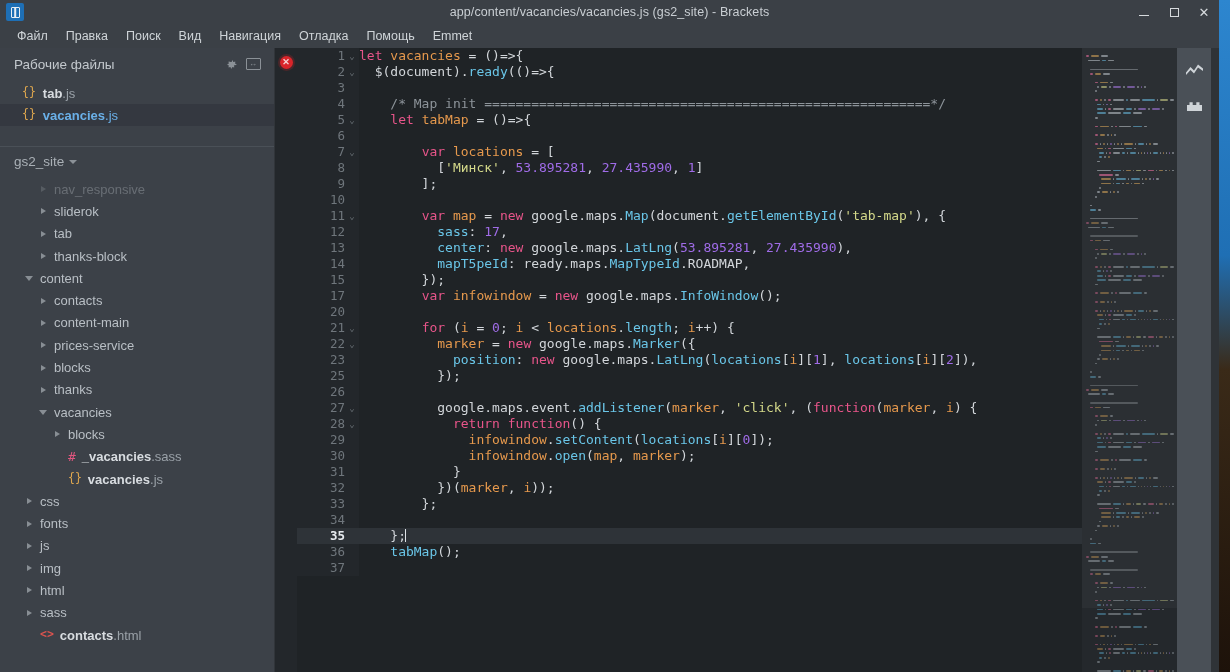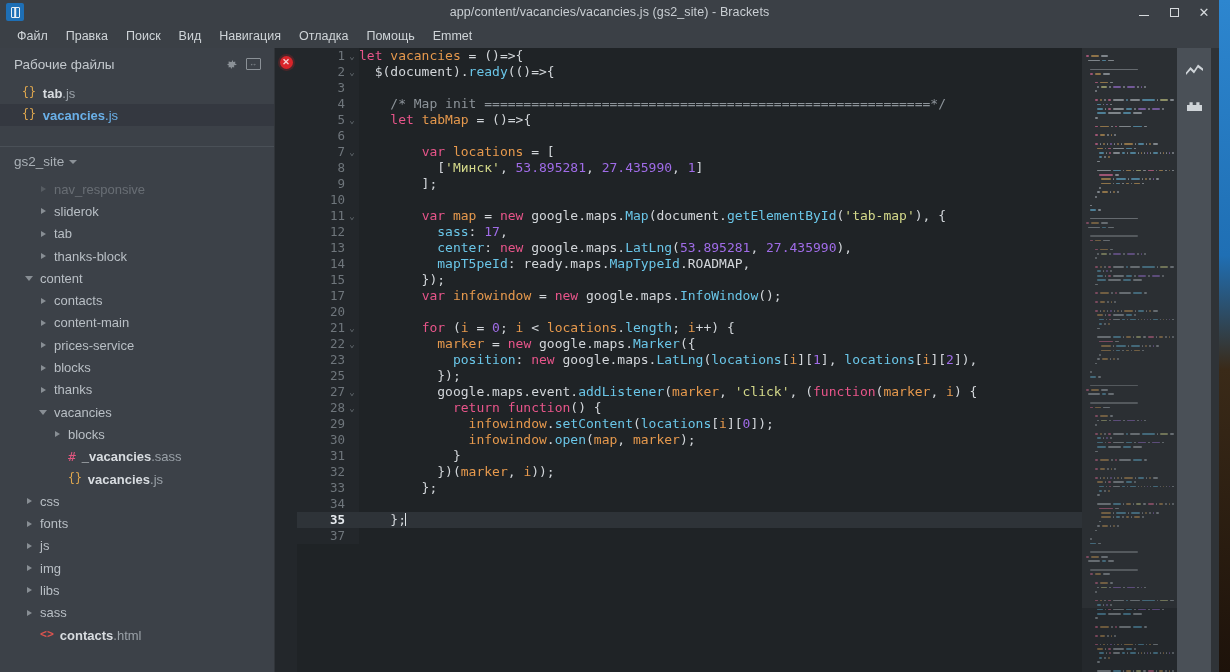--- a/index.html
+++ b/index.html
@@ -354,21 +354,21 @@
           <div class="tree-row" style="padding-left: 24px;">
             <span class="arrow">
               <i></i>
             </span>
             <span class="tlabel">img</span>
           </div>
           <div class="tree-row" style="padding-left: 24px;">
             <span class="arrow">
               <i></i>
             </span>
-            <span class="tlabel">libs</span>
+            <span class="tlabel">html</span>
           </div>
           <div class="tree-row" style="padding-left: 24px;">
             <span class="arrow">
               <i></i>
             </span>
             <span class="tlabel">sass</span>
           </div>
           <div class="tree-row" style="padding-left: 24px;">
             <span class="arrow"></span>
             <span class="fi html">&lt;&gt;</span>
@@ -483,20 +483,25 @@
                 <td class="ln">23</td>
                 <td class="fold"></td>
                 <td class="src"><span class="pl">            </span><span class="at">position</span><span class="pl">: </span><span class="k">new</span><span class="pl"> google.maps.</span><span class="fn">LatLng</span><span class="pl">(</span><span class="fn">locations</span><span class="pl">[</span><span class="v">i</span><span class="pl">][</span><span class="nu">1</span><span class="pl">], </span><span class="fn">locations</span><span class="pl">[</span><span class="v">i</span><span class="pl">][</span><span class="nu">2</span><span class="pl">]),</span></td>
               </tr>
               <tr>
                 <td class="ln">25</td>
                 <td class="fold"></td>
                 <td class="src"><span class="pl">          });</span></td>
               </tr>
               <tr>
+                <td class="ln">26</td>
+                <td class="fold"></td>
+                <td class="src">&nbsp;</td>
+              </tr>
+              <tr>
                 <td class="ln">27</td>
                 <td class="fold">⌄</td>
                 <td class="src"><span class="pl">          google.maps.event.</span><span class="fn">addListener</span><span class="pl">(</span><span class="v">marker</span><span class="pl">, </span><span class="st">'click'</span><span class="pl">, (</span><span class="k">function</span><span class="pl">(</span><span class="v">marker</span><span class="pl">, </span><span class="v">i</span><span class="pl">) {</span></td>
               </tr>
               <tr>
                 <td class="ln">28</td>
                 <td class="fold">⌄</td>
                 <td class="src"><span class="pl">            </span><span class="k">return function</span><span class="pl">() {</span></td>
               </tr>
               <tr>
@@ -526,20 +531,25 @@
               </tr>
               <tr>
                 <td class="ln">34</td>
                 <td class="fold"></td>
                 <td class="src">&nbsp;</td>
               </tr>
               <tr class="active">
                 <td class="ln">35</td>
                 <td class="fold"></td>
                 <td class="src"><span class="pl">    };</span></td>
+              </tr>
+              <tr>
+                <td class="ln">36</td>
+                <td class="fold"></td>
+                <td class="src"><span class="pl">    </span><span class="fn">tabMap</span><span class="pl">();</span></td>
               </tr>
               <tr>
                 <td class="ln">37</td>
                 <td class="fold"></td>
                 <td class="src">&nbsp;</td>
               </tr>
             </tbody>
           </table>
       </div>
       <div id="minimap">

